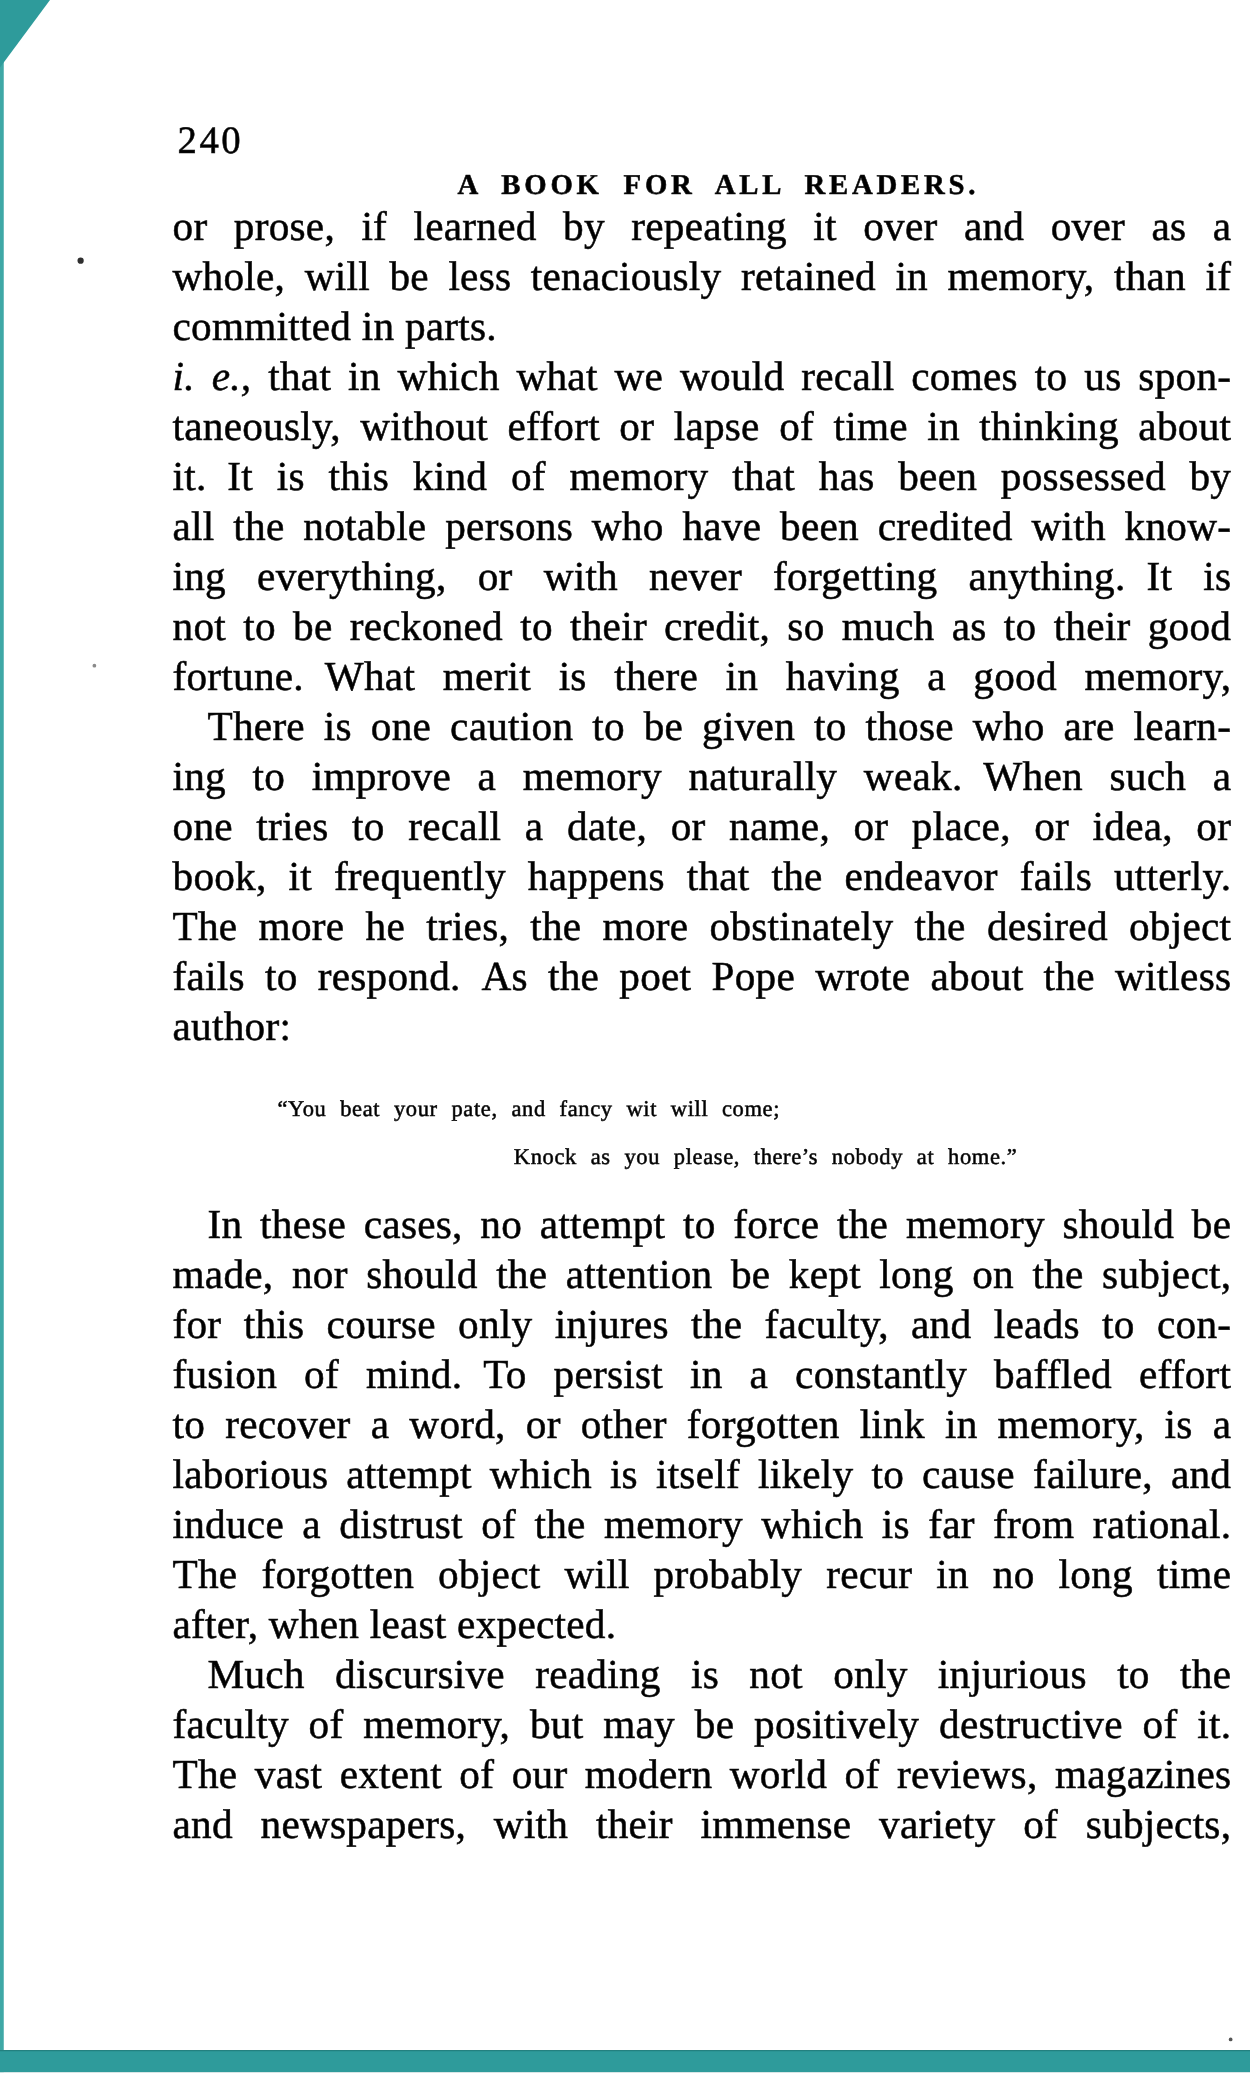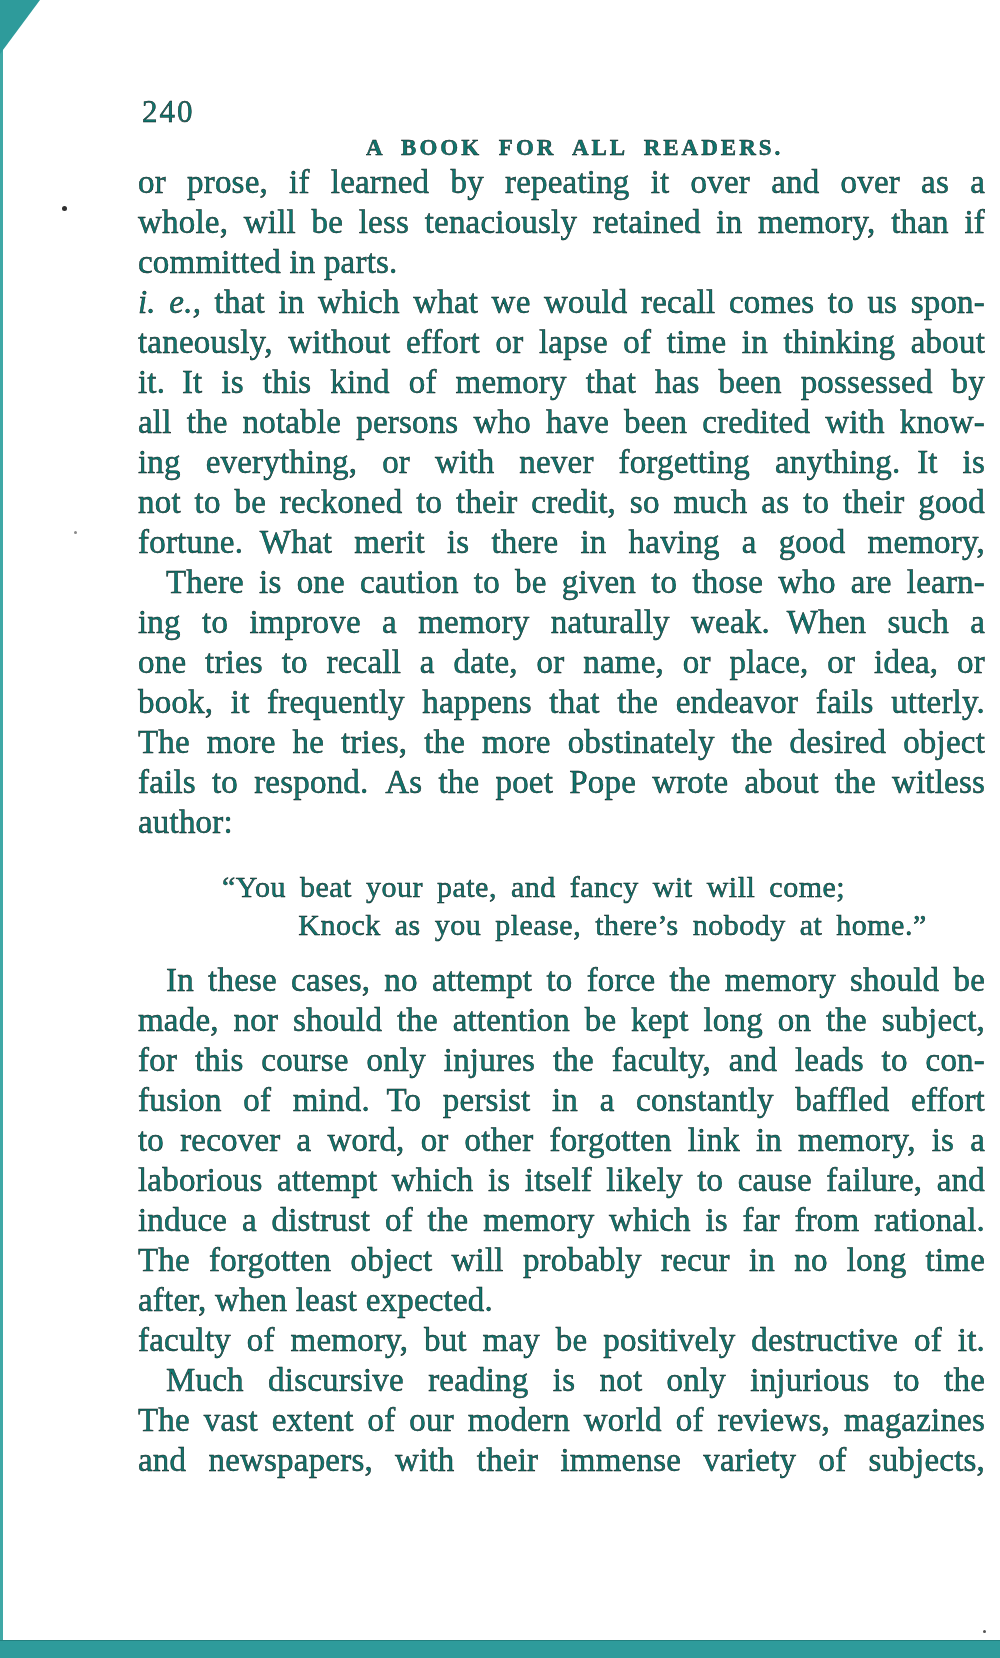--- a/index.html
+++ b/index.html
@@ -2,21 +2,21 @@
 <html><head>
 <meta charset="utf-8">
 <style>
   html,body { margin:0; padding:0; background:#e8e8e8; }
   .page {
     position:relative;
     width:1000px; height:1658px;
     background:#ffffff;
     overflow:hidden;
     font-family:"Liberation Serif","DejaVu Serif",serif;
-    color:#0f766e;
+    color:#000000;
     -webkit-text-stroke:0.45px #141414;
   }
 
   
   .edge-left {
     position:absolute; left:0; top:0; bottom:0; width:3px;
     background:#3FA8A6;
   }
   .corner-triangle {
     position:absolute; left:0; top:0; width:0; height:0;
@@ -53,21 +53,21 @@
     text-align:justify; text-align-last:justify;
     letter-spacing:0.2px;
   }
   .line.end { text-align-last:left; }
   .line.indent { text-indent:28px; }
   .italic { font-style:italic; }
 
   
   .quote { margin:26px 0 16px 0; }
   .quote .qline {
-    font-size:30px; line-height:38px;
+    font-size:18px; line-height:38px;
     padding-left:84px;
     letter-spacing:0.5px; word-spacing:6px;
     text-align:left;
   }
   .quote .q2 { padding-left:102px;text-align:center; }
 </style>
 </head>
 <body>
 
 <div class="page">
@@ -121,20 +121,20 @@
       <div class="line">for this course only injures the faculty, and leads to con-</div>
       <div class="line">fusion of mind. To persist in a constantly baffled effort</div>
       <div class="line">to recover a word, or other forgotten link in memory, is a</div>
       <div class="line">laborious attempt which is itself likely to cause failure, and</div>
       <div class="line">induce a distrust of the memory which is far from rational.</div>
       <div class="line">The forgotten object will probably recur in no long time</div>
       <div class="line end">after, when least expected.</div>
     </div>
 
     <div>
+      <div class="line indent">Much discursive reading is not only injurious to the</div>
       <div class="line">faculty of memory, but may be positively destructive of it.</div>
-      <div class="line indent">Much discursive reading is not only injurious to the</div>
       <div class="line">The vast extent of our modern world of reviews, magazines</div>
       <div class="line">and newspapers, with their immense variety of subjects,</div>
     </div>
 
   </div>
 </div>
 
 </body></html>

